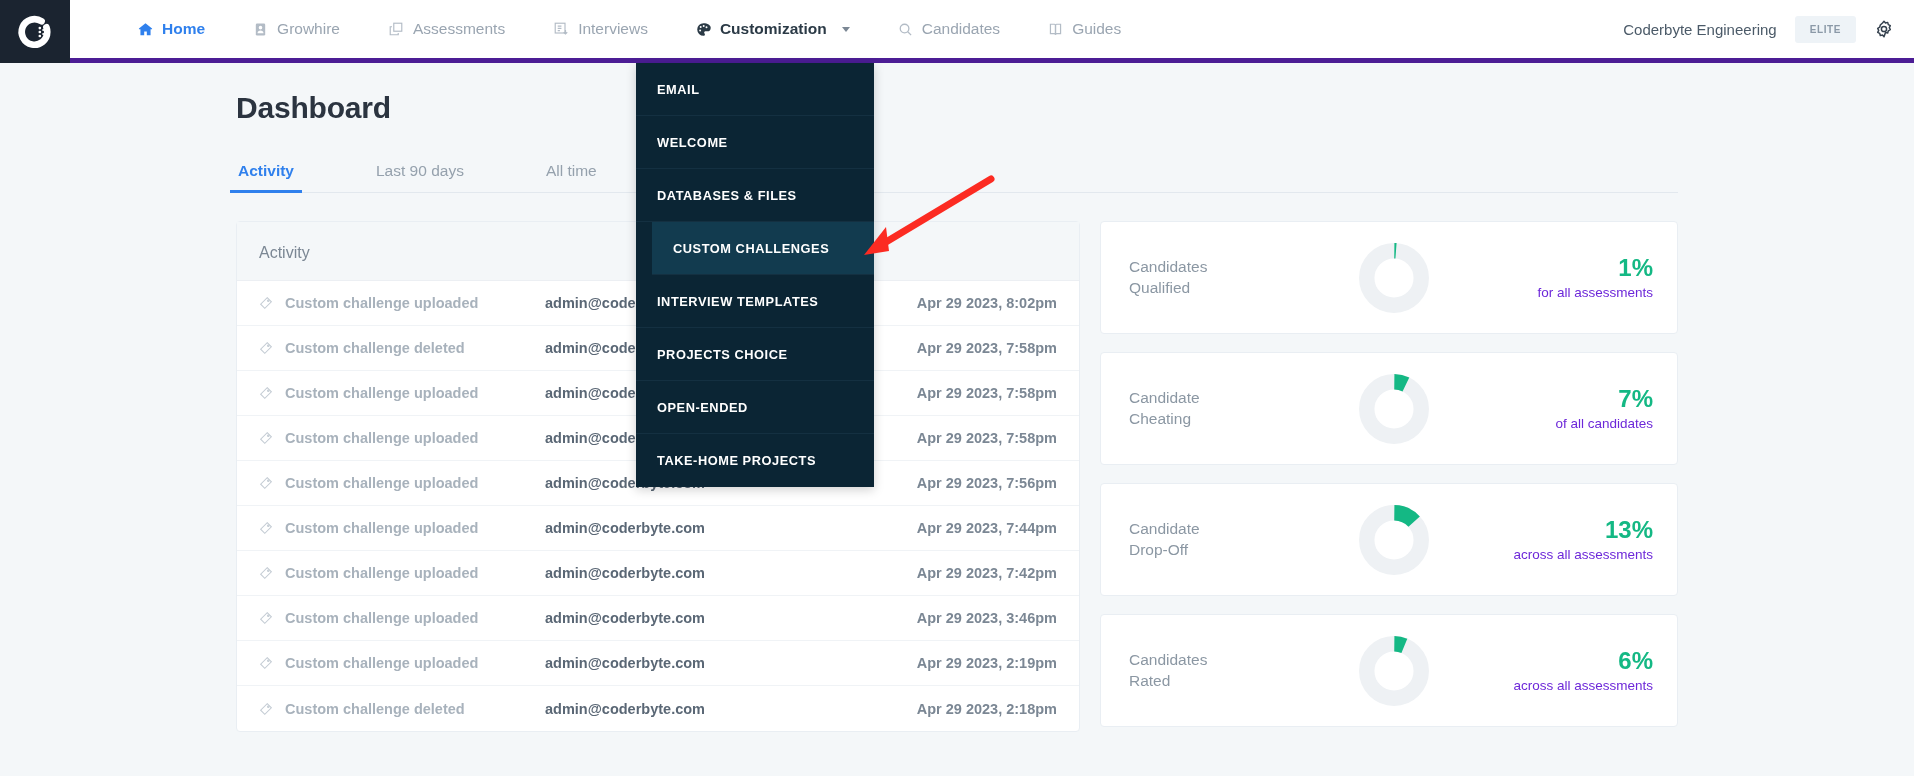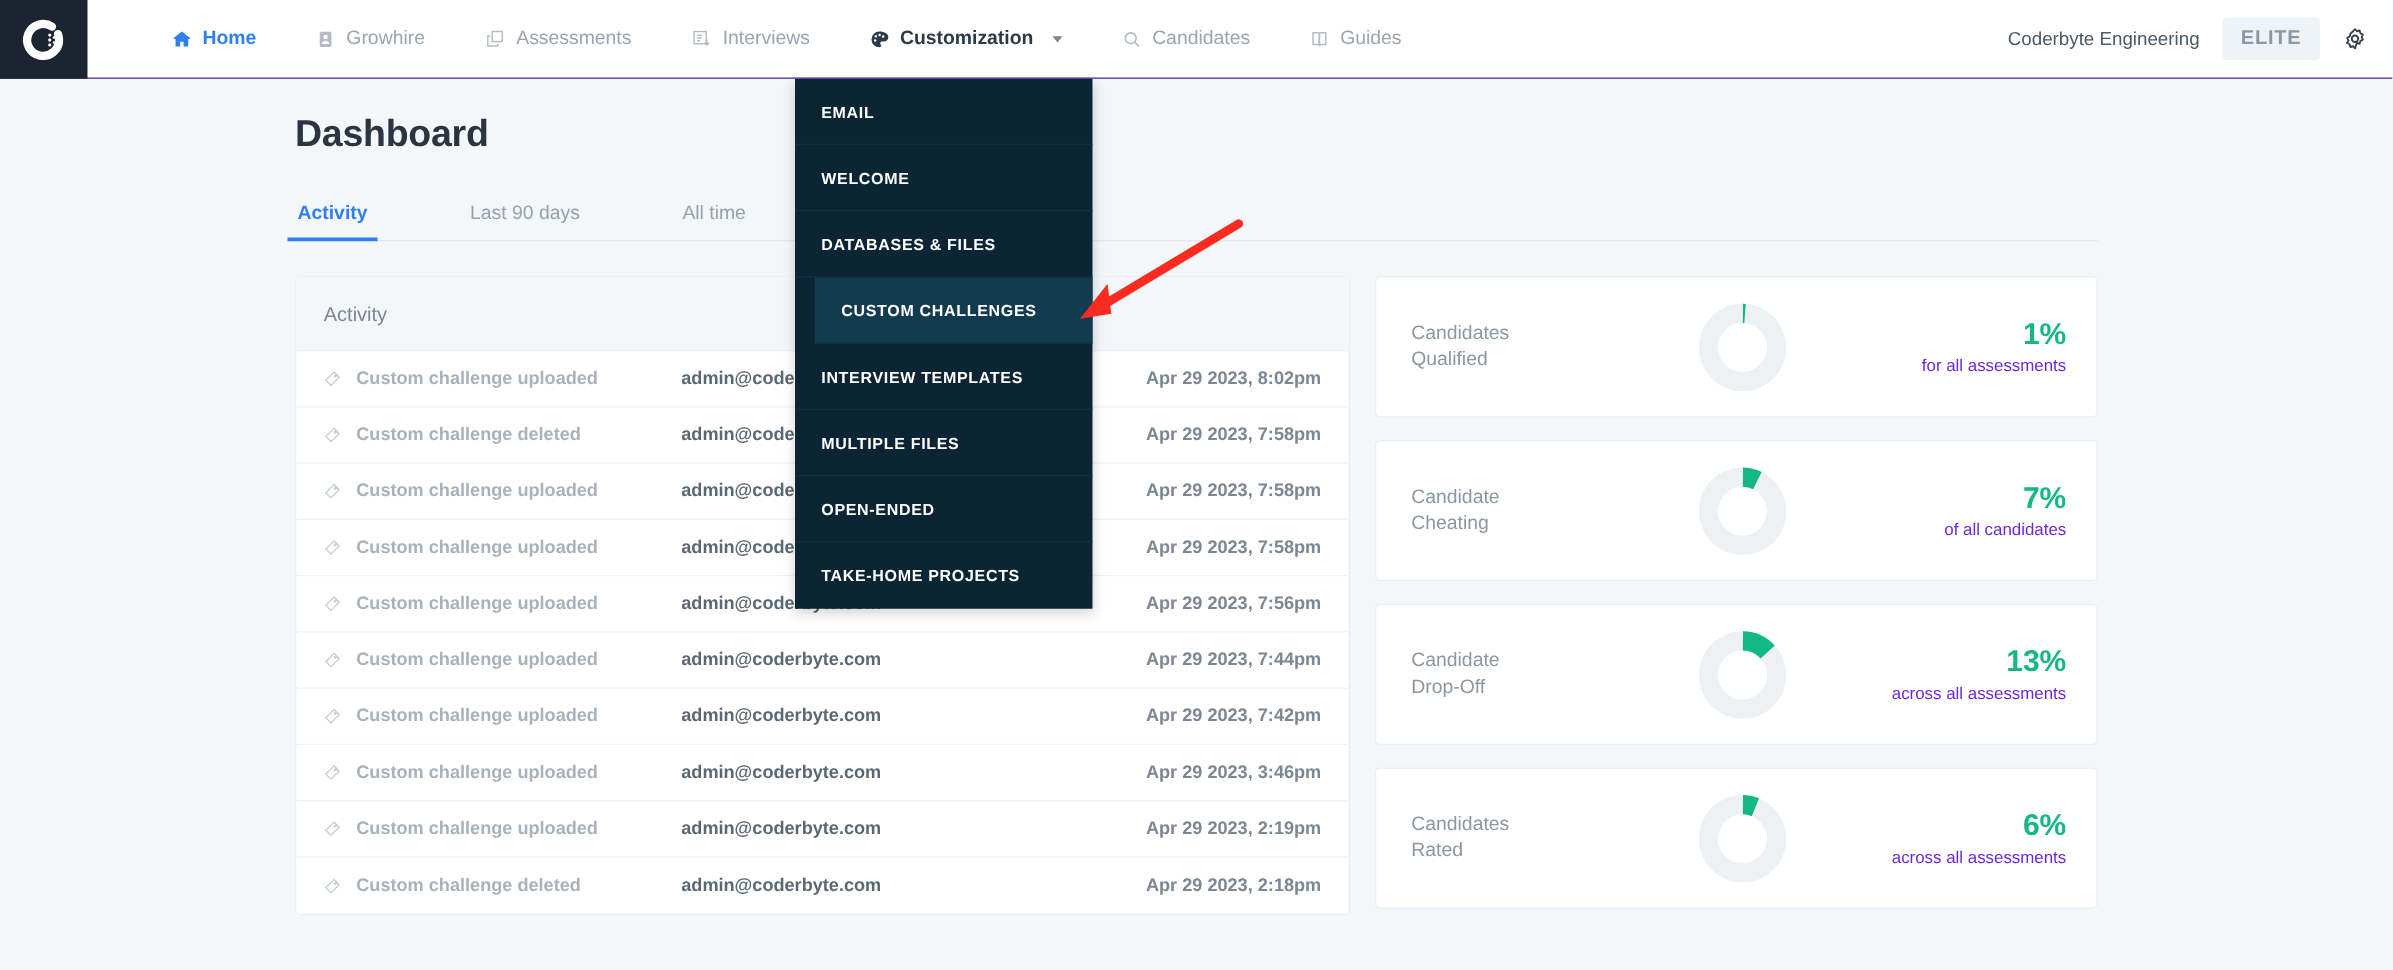--- a/index.html
+++ b/index.html
@@ -10,21 +10,21 @@
     overflow: hidden;
   }
 
   
   .topbar {
     position: relative;
     height: 63px;
     background: #ffffff;
     display: flex;
     align-items: stretch;
-    border-bottom: 1px solid #4c1d95;
+    border-bottom: 5px solid #4c1d95;
     z-index: 5;
   }
   .logo-box {
     width: 70px; height: 63px;
     background: #1b2430;
     display: flex; align-items: center; justify-content: center;
     flex: 0 0 70px;
   }
   .logo-mark { width: 42px; height: 42px; display:block; }
 
@@ -61,21 +61,21 @@
   }
 
   .topbar-right {
     display: flex; align-items: center; gap: 18px;
     padding-right: 20px;
   }
   .org-name { color: #4b5a68; font-size: 15px; white-space: nowrap; }
   .elite-badge {
     background: #eef3f7;
     color: #8b99a7;
-    font-size: 16px;
+    font-size: 10px;
     font-weight: 700;
     letter-spacing: .6px;
     padding: 8px 15px;
     border-radius: 3px;
   }
   .gear { color: #35414e; display:flex; align-items:center; cursor:pointer; }
 
   
   .page { position: relative; padding: 0 236px; }
   .page-title {
@@ -545,21 +545,21 @@
   <div class="menu-item">
     <span>DATABASES &amp; FILES</span>
   </div>
   <div class="menu-item highlight">
     <span>CUSTOM CHALLENGES</span>
   </div>
   <div class="menu-item">
     <span>INTERVIEW TEMPLATES</span>
   </div>
   <div class="menu-item">
-    <span>MULTIPLE FILES</span>
+    <span>PROJECTS CHOICE</span>
   </div>
   <div class="menu-item">
     <span>OPEN-ENDED</span>
   </div>
   <div class="menu-item">
     <span>TAKE-HOME PROJECTS</span>
   </div>
 </div>
 
 <div class="arrow-anno">

